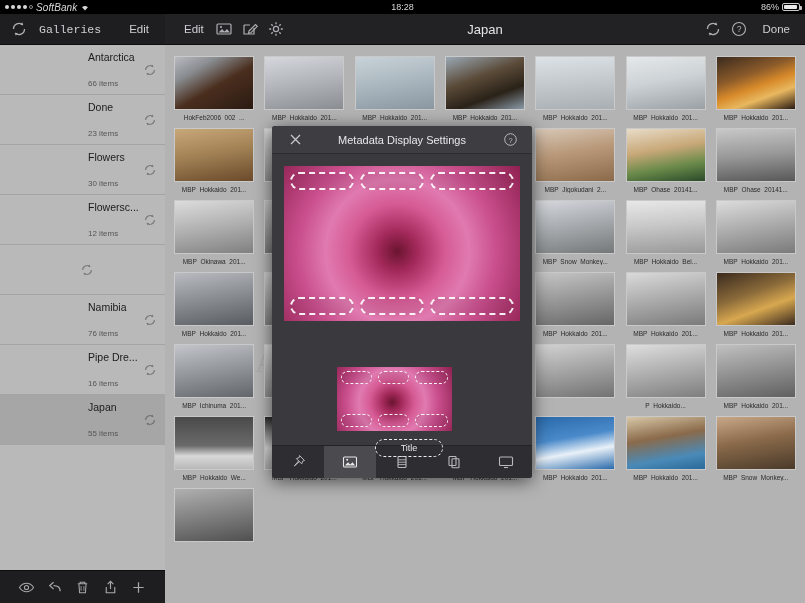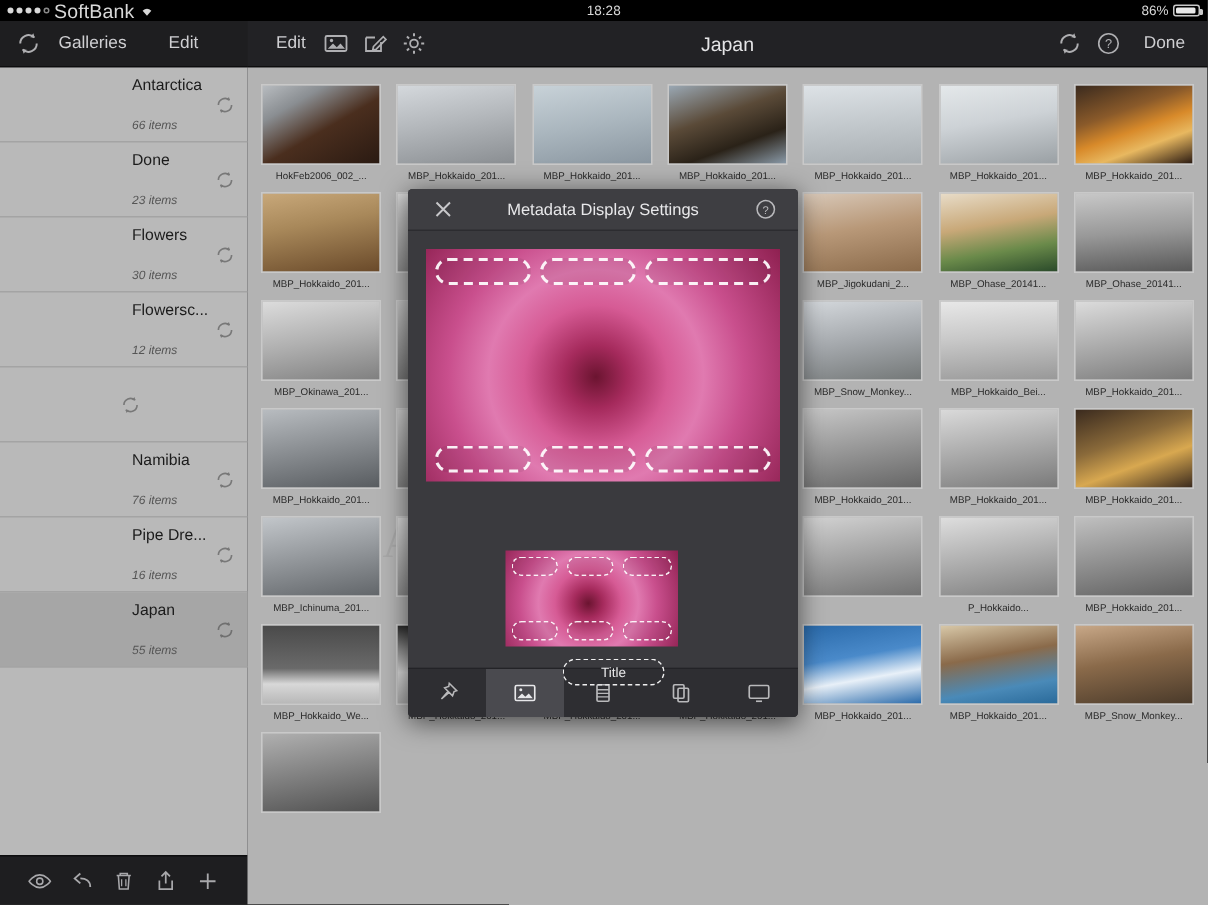--- a/index.html
+++ b/index.html
@@ -14,21 +14,21 @@
   
   .statusbar {
     position: absolute; top: 0; left: 0; width: 805px; height: 14px;
     background: #000; color: #d8d8d8; font-size: 9px;
     display: flex; align-items: center;
   }
   .sb-left { display: flex; align-items: center; gap: 3px; padding-left: 5px; }
   .dots { display: flex; gap: 2px; align-items: center; }
   .dot { width: 4px; height: 4px; border-radius: 50%; background: #d8d8d8; }
   .dot.hollow { background: transparent; border: 1px solid #8a8a8a; width: 4px; height: 4px; }
-  .carrier { font-size: 13px; letter-spacing: .1px; }
+  .carrier { font-size: 10px; letter-spacing: .1px; font-style: italic; }
   .wifi { width: 10px; height: 8px; position: relative; }
   .sb-center { position: absolute; left: 0; right: 0; text-align: center; font-size: 9px; }
   .sb-right {
     position: absolute; right: 5px; display: flex; align-items: center; gap: 3px;
     font-size: 9px;
   }
   .batt { width: 18px; height: 8px; border: 1px solid #c8c8c8; border-radius: 2px; position: relative; }
   .batt::after { content:''; position:absolute; right:-3px; top:2px; width:2px; height:4px; background:#c8c8c8; border-radius:0 1px 1px 0; }
   .batt-fill { position:absolute; left:1px; top:1px; bottom:1px; width: 84%; background:#e8e8e8; border-radius:1px; }
 
@@ -60,21 +60,21 @@
     background: #b9b9b9; overflow: hidden;
   }
   .gal-row {
     height: 50px; display: flex; align-items: center;
     border-bottom: 1px solid #a4a4a4; cursor: pointer; position: relative;
   }
   .gal-row.sel { background: #a6a6a6; }
   .gal-thumb { width: 80px; flex: none; background-size: cover; background-position: center; }
   .gal-info { flex: 1; display: flex; flex-direction: column; justify-content: center; padding-left: 8px; }
   .gal-name { font-size: 10.5px; color: #1b1b1b; line-height: 1.25; }
-  .gal-count { font-size: 8px; color: #555; margin-top: 15px; font-style: italic; }
+  .gal-count { font-size: 8px; color: #555; margin-top: 15px; }
   .gal-sync { width: 14px; height: 14px; align-self: center; margin-right: 8px; opacity: .55; }
 
   .sb-toolbar {
     position: absolute; left: 0; bottom: 0; width: 165px; height: 33px;
     background: #1e1e20; display: flex; align-items: center;
     justify-content: space-around; padding: 0 12px;
     border-top: 1px solid #0d0d0e;
   }
   .sb-tool { width: 17px; height: 17px; opacity: .78; cursor: pointer; }
 
@@ -188,21 +188,21 @@
   </div>
 
   <div class="leftbar">
     <span class="bar-icon" style="margin-left:10px;">
       <svg viewBox="0 0 18 18">
           <path d="M3.5 9a5.5 5.5 0 0 1 9.3-4M14.5 9a5.5 5.5 0 0 1-9.3 4" stroke="#cfcfd2" stroke-width="1.3" fill="none"></path>
           <path d="M12.2 2.2l1 2.9-3-.2z" fill="#cfcfd2"></path>
           <path d="M5.8 15.8l-1-2.9 3 .2z" fill="#cfcfd2"></path>
         </svg>
     </span>
-    <span class="bar-btn" style="margin-left:0;">Galleries</span>
+    <span class="bar-btn" style="margin-left:0;font-family:Liberation Mono, monospace;">Galleries</span>
     <span class="bar-btn" style="margin-left:14px;">Edit</span>
   </div>
 
   <div class="rightbar">
     <div class="rb-title">Japan</div>
     <span class="bar-btn" style="margin-left:12px;z-index:2;">Edit</span>
     <span class="bar-icon" style="z-index:2;">
       <svg viewBox="0 0 18 18">
           <rect x="2" y="4" width="14" height="10" rx="1" stroke="#cfcfd2" stroke-width="1.2" fill="none"></rect>
           <path d="M3.5 12.5l3.5-3.5 2.5 2.5 2.5-2.5 3 3.5z" fill="#cfcfd2"></path>

